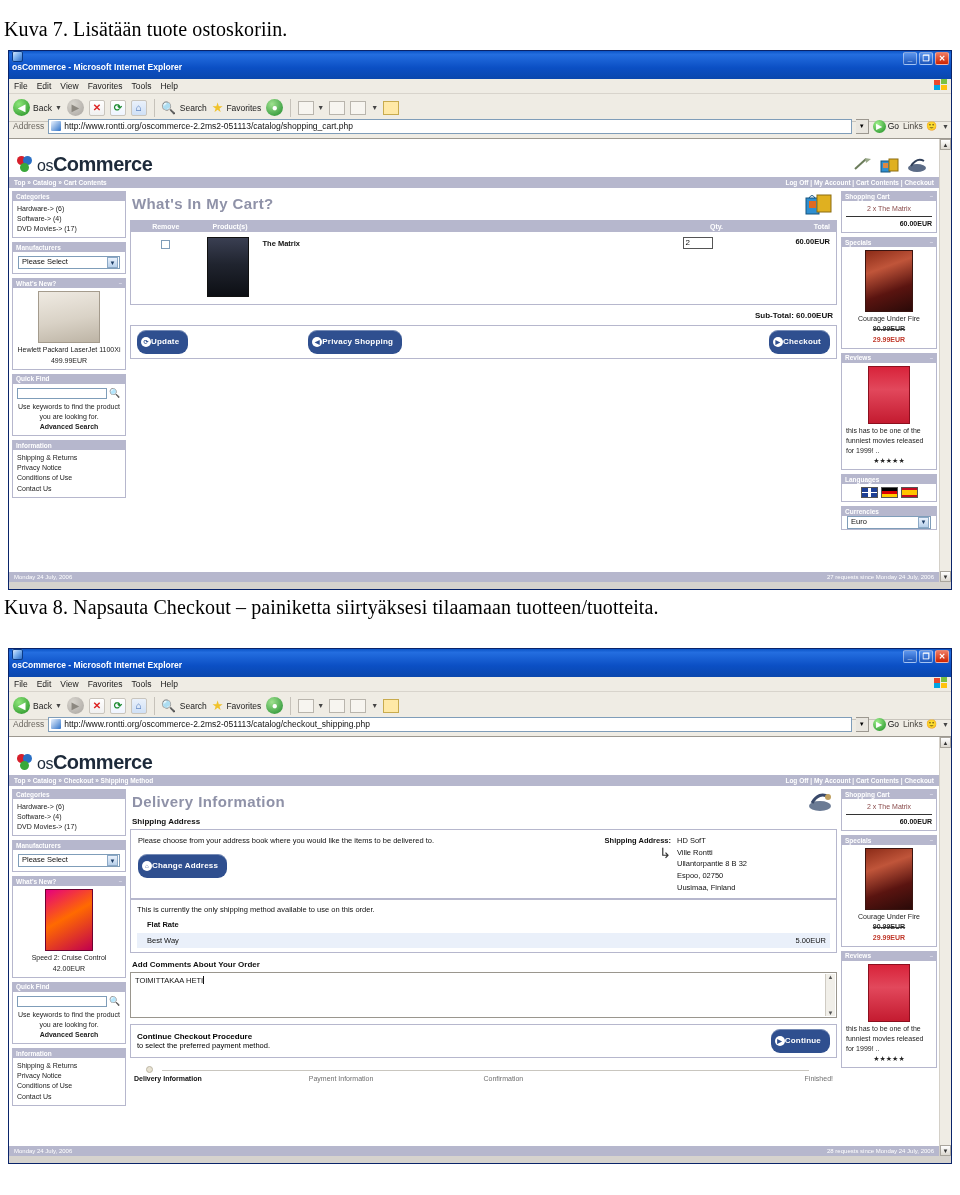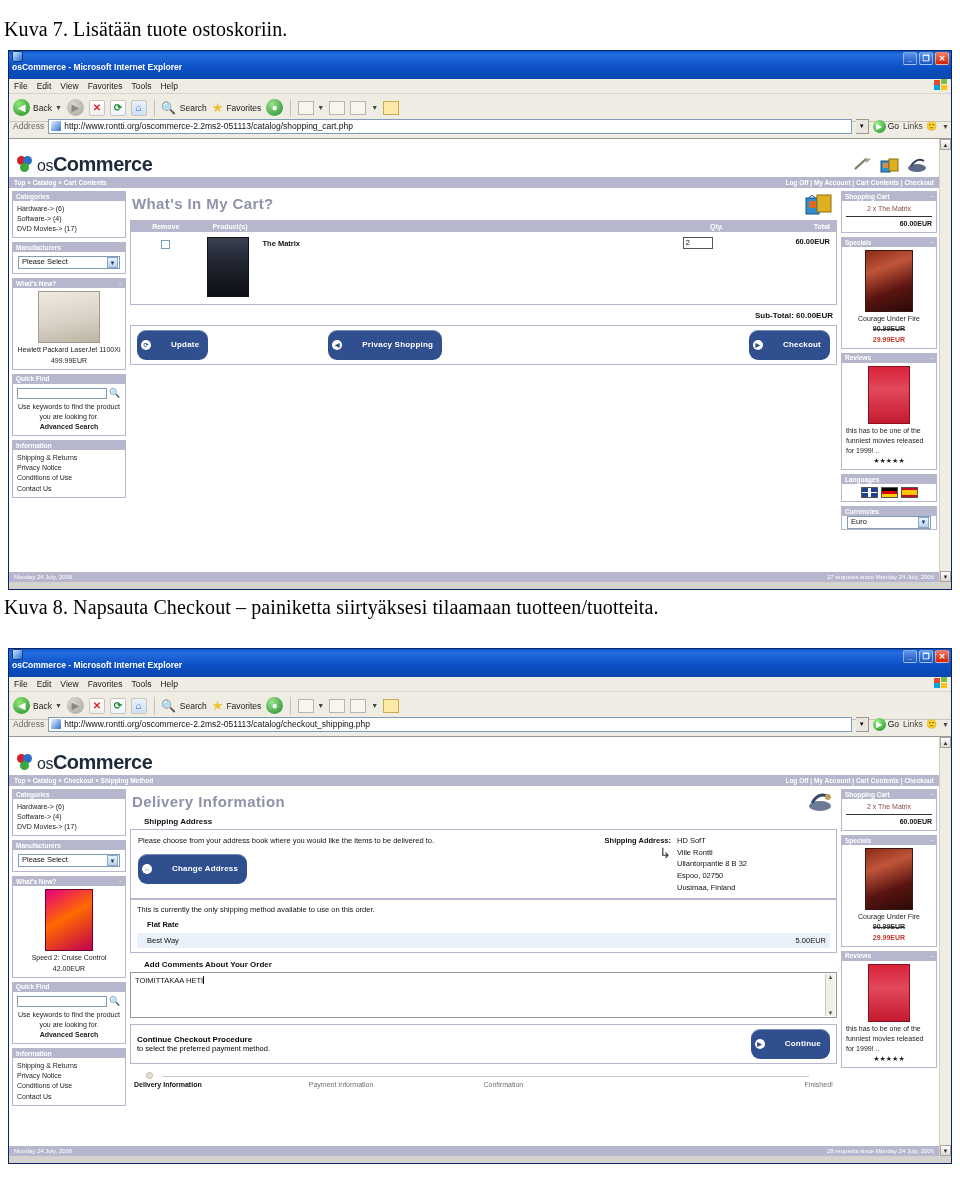--- a/index.html
+++ b/index.html
@@ -200,33 +200,33 @@
   .tbl td { background:#fff; font-size:7.5px; color:#111; padding:5px 6px; vertical-align:top; }
   .cb { width:9px;height:9px;border:1px solid #7f9db9;background:#fff;display:inline-block; }
   .qty-input {
     width:30px;height:12px;border:1px solid #555;background:#fff;
     font-size:8px;color:#111; padding-left:2px; display:flex; align-items:center;
   }
   .subtotal { text-align:right; font-size:8px; font-weight:bold; color:#111; margin:6px 4px 5px 0; }
 
   .btnbar { border:1px solid #b6b7cd; background:#fff; padding:4px 6px; display:flex; align-items:center; }
   .oc-btn {
-    display:inline-flex; align-items:center; gap:20px;
+    display:inline-flex; align-items:center; gap:0;
     background:#2f4f8f; color:#fff; border-radius:9px;
-    height:30px; padding:0 9px 0 4px;
+    height:24px; padding:0 9px 0 4px;
     font-size:8px; font-weight:bold; letter-spacing:0.2px;
     box-shadow: inset 0 1px 0 rgba(255,255,255,.35);
     white-space:nowrap;
   }
   .oc-btn .bi {
     width:10px;height:10px;border-radius:50%;background:#fff;color:#2f4f8f;
     display:flex;align-items:center;justify-content:center;font-size:6px;font-weight:bold;
   }
 
-  .sec-h { font-size:8px; font-weight:bold; color:#111; margin:7px 0 3px 14px; }
+  .sec-h { font-size:8px; font-weight:bold; color:#111; margin:7px 0 3px 2px; }
   .panel { border:1px solid #b6b7cd; background:#fff; padding:5px 7px; font-size:7.5px; color:#111; line-height:1.5; }
   .panel.flat { padding:4px 6px; }
   .addr-block { font-size:7.5px; line-height:1.55; color:#111; }
   .addr-lbl { font-size:7.5px; font-weight:bold; color:#111; white-space:nowrap; }
   .hand { font-size:14px; color:#333; line-height:1; }
 
   .ship-row { display:flex; justify-content:space-between; background:#eaf0fa; padding:2px 4px; font-size:7.5px; }
   .ta {
     width:100%; height:46px; border:1px solid #9a968e; background:#fff;
     font-size:7.5px; color:#111; padding:3px 4px;

